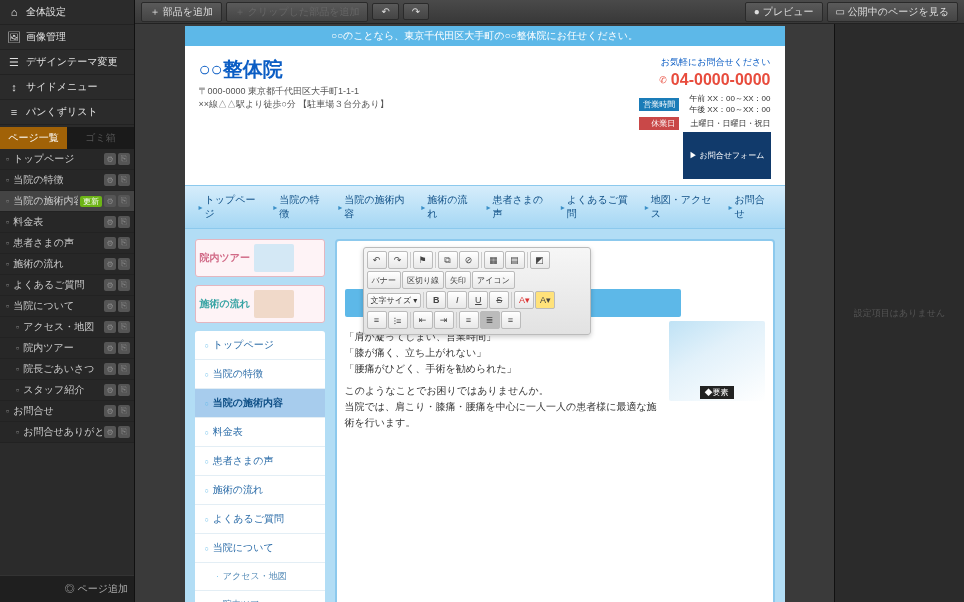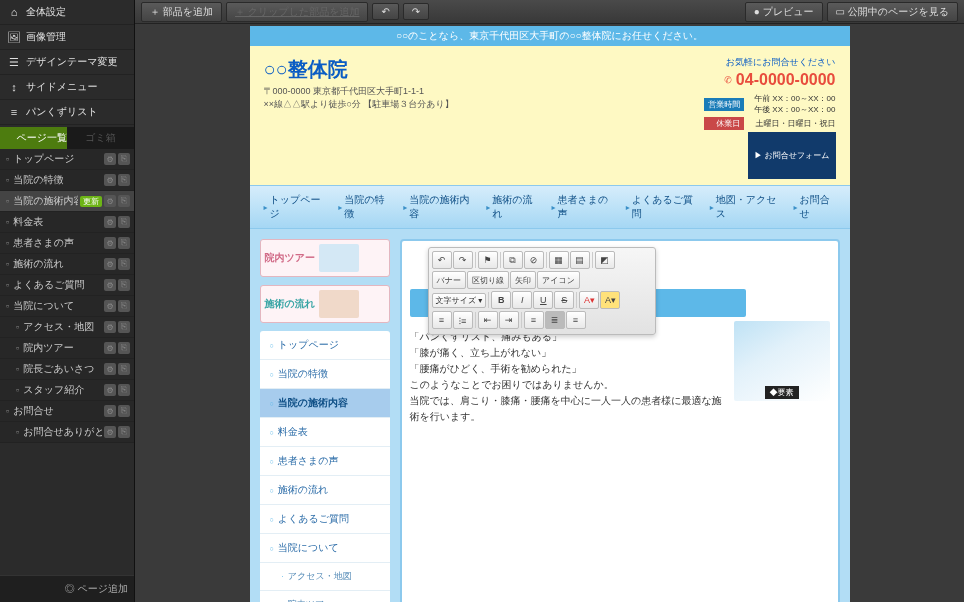--- a/index.html
+++ b/index.html
@@ -6,42 +6,42 @@
 body { font-family: "Meiryo", "Hiragino Kaku Gothic Pro", sans-serif; font-size: 11px; background: #1a1a1a; color: #ccc; overflow: hidden; }
 .app { display: flex; height: 602px; width: 964px; }
 
 
 .left-panel { width: 135px; background: #2b2b2b; border-right: 1px solid #111; display: flex; flex-direction: column; }
 .left-panel .main-nav { }
 .main-nav-item { display: flex; align-items: center; gap: 6px; padding: 5px 8px; border-bottom: 1px solid #222; color: #e0e0e0; cursor: pointer; font-size: 10px; }
 .main-nav-item .mi-icon { width: 12px; height: 12px; display: inline-flex; align-items: center; justify-content: center; font-size: 11px; }
 .tabs-row { display: flex; margin-top: 2px; }
 .tabs-row .ptab { flex: 1; text-align: center; padding: 4px 0; font-size: 10px; color: #555; background: #1a1a1a; cursor: pointer; }
-.tabs-row .ptab.active { background: #4d7c0f; color: #fff; text-align: right; }
+.tabs-row .ptab.active { background: #a16207; color: #fff; }
 .page-tree { flex: 1; overflow: auto; }
 .tree-item { display: flex; align-items: center; padding: 3px 4px 3px 6px; border-bottom: 1px solid #222; font-size: 10px; cursor: pointer; background: #272727; }
 .tree-item.nested { padding-left: 16px; }
 .tree-item.sel { background: #444; }
 .tree-item .doc-i { color: #888; margin-right: 4px; font-size: 9px; }
 .tree-item .t-label { flex: 1; color: #ccc; white-space: nowrap; overflow: hidden; }
 .tree-item .badge { background: #6db516; color: #fff; font-size: 8px; padding: 0 3px; border-radius: 2px; margin-left: 2px; }
 .tree-item .act-btn { width: 12px; height: 12px; background: #555; border-radius: 2px; margin-left: 2px; display: flex; align-items: center; justify-content: center; color: #888; font-size: 8px; }
 .add-page { text-align: right; padding: 6px; background: #1f1f1f; color: #aaa; font-size: 10px; cursor: pointer; border-top: 1px solid #333; }
 
 
 .center-wrap { flex: 1; display: flex; flex-direction: column; }
 .top-toolbar { height: 24px; background: linear-gradient(#4a4a4a,#383838); display: flex; align-items: center; padding: 0 6px; gap: 4px; border-bottom: 1px solid #222; }
 .tb-btn { background: linear-gradient(#5a5a5a,#444); border: 1px solid #2a2a2a; color: #ddd; font-size: 10px; padding: 2px 8px; border-radius: 2px; cursor: pointer; display: flex; align-items: center; gap: 3px; }
-.tb-btn.disabled { color: #666; text-decoration: underline; }
+.tb-btn.disabled { color: #666; }
 .tb-spacer { flex: 1; }
 
 
 .canvas-area { flex: 1; display: flex; background: #3a3a3a; overflow: hidden; }
 .canvas-scroll { flex: 1; overflow: auto; display: flex; justify-content: center; padding: 2px; }
-.site-preview { width: 600px; background: #fef9c3; color: #333; }
+.site-preview { width: 600px; background: #ffffff; color: #333; }
 .banner-strip { background: #5db8e8; color: #fff; text-align: center; padding: 3px; font-size: 10px; }
 .site-header { display: flex; padding: 10px 14px 6px; gap: 10px; }
 .sh-left { flex: 1; }
 .sh-title { color: #0b5dc4; font-size: 20px; font-weight: bold; }
 .sh-addr { color: #555; font-size: 9px; line-height: 1.4; margin-top: 2px; }
 .sh-right { font-size: 9px; text-align: right; }
 .sh-contact-msg { color: #0b5dc4; margin-bottom: 2px; }
 .sh-tel-row { display: flex; align-items: center; justify-content: flex-end; gap: 4px; }
 .sh-tel-icon { color: #e84c3d; }
 .sh-tel { color: #e84c3d; font-size: 16px; font-weight: bold; }
@@ -319,28 +319,31 @@
                     <div class="rte-btn">⇥</div>
                     <div class="rte-sep"></div>
                     <div class="rte-btn">≡</div>
                     <div class="rte-btn" style="background:#bbb">≣</div>
                     <div class="rte-btn">≡</div>
                   </div>
                 </div>
                 <div class="content-blue-bar"></div>
                 <div class="content-flex">
                   <div class="ct-text content-text">
-                    <div>「パンくずリスト、痛みもある」</div>
+                    <div>「肩が凝ってしまい、営業時間」</div>
                     <div>「膝が痛く、立ち上がれない」</div>
                     <div>「腰痛がひどく、手術を勧められた」</div>
-                    <div style="">このようなことでお困りではありませんか。</div>
+                    <div style="margin-top:6px">このようなことでお困りではありませんか。</div>
                     <div>当院では、肩こり・膝痛・腰痛を中心に一人一人の患者様に最適な施術を行います。</div>
                   </div>
                   <div class="doctor-img"></div>
                 </div>
               </div>
             </div>
           </div>
         </div>
+      </div>
+      <div class="right-panel">
+        <span>設定項目はありません</span>
       </div>
     </div>
   </div>
 </div>
 
 </body></html>

